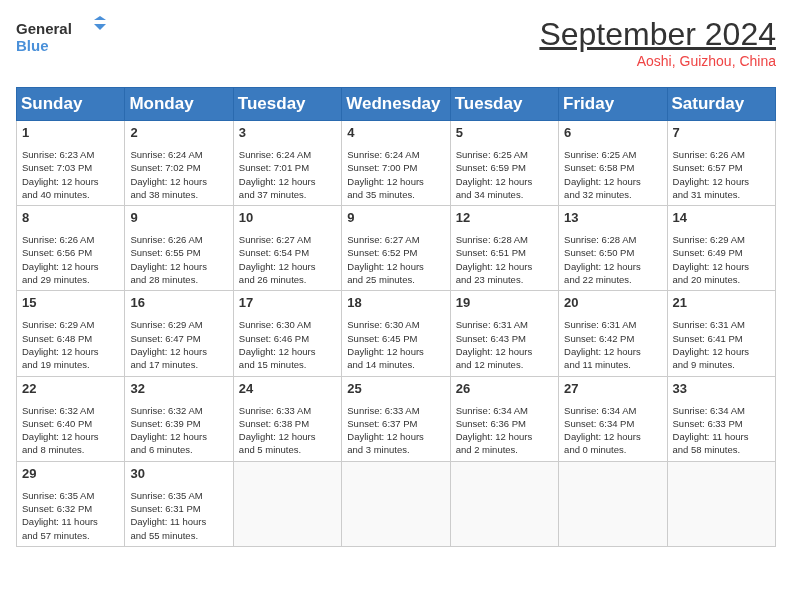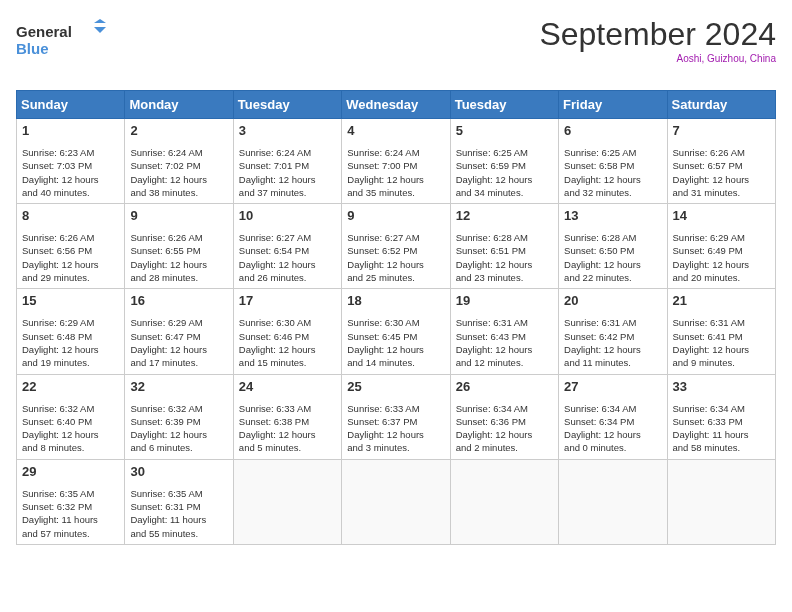--- a/index.html
+++ b/index.html
@@ -6,49 +6,50 @@
     body {
       font-family: Arial, sans-serif;
       background: #fff;
       width: 792px;
       min-height: 612px;
       padding: 16px;
     }
     .header {
       display: flex;
       justify-content: space-between;
-      align-items: center;
-      margin-bottom: 26px;
+      align-items: flex-start;
+      margin-bottom: 18px;
     }
     .logo {
       display: flex;
       align-items: center;
       gap: 4px;
     }
     .title-block {
       text-align: right;
     }
     .month-title {
       font-size: 32px;
       font-weight: normal;
       color: #333;
+      text-decoration: underline;
     }
     .location {
-      font-size: 10px;
-      color: #a21caf;
+      font-size: 14px;
+      color: #ef4444;
     }
     table {
       width: 100%;
       border-collapse: collapse;
       table-layout: fixed;
     }
     th {
       background-color: #3a7abf;
       color: #fff;
-      font-size: 13px;
+      font-size: 17px;
       font-weight: bold;
       padding: 6px 4px;
       text-align: left;
       border: 1px solid #2a6aaf;
     }
     td {
       border: 1px solid #ccc;
       vertical-align: top;
       padding: 4px 5px;
       font-size: 10px;

